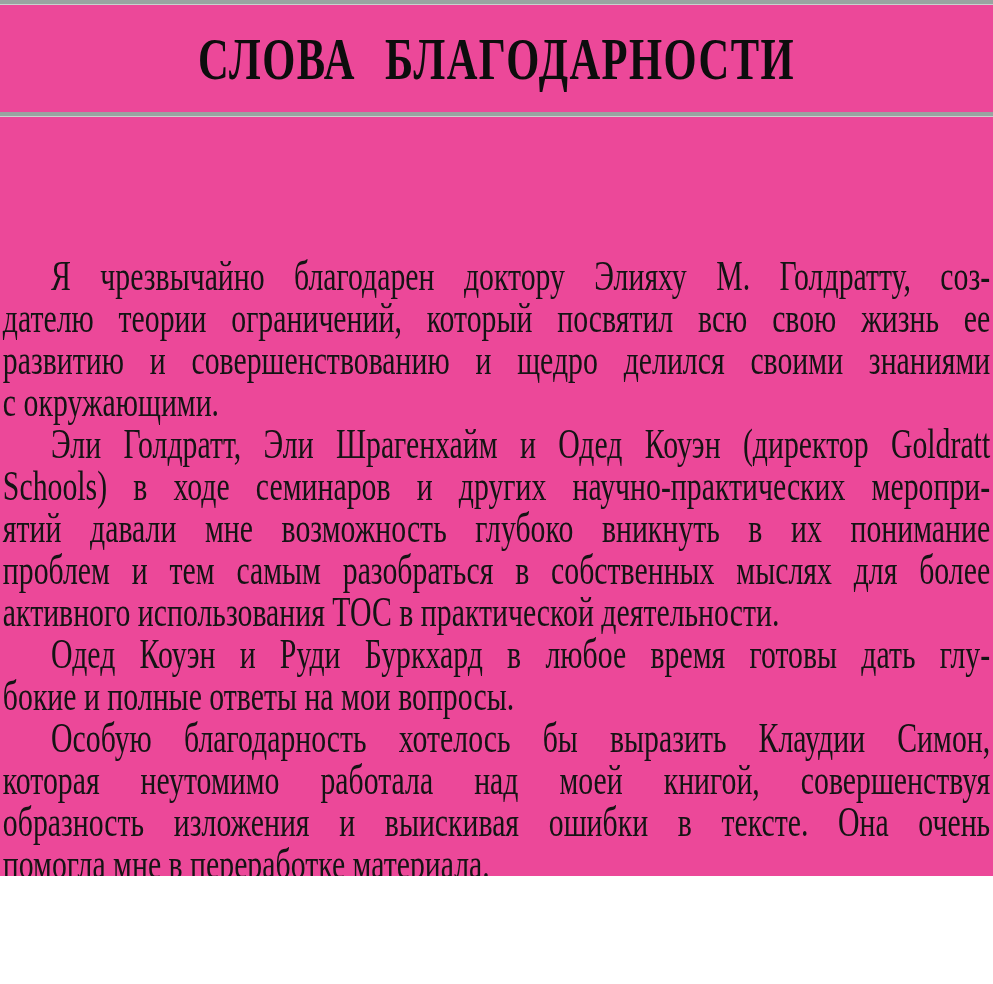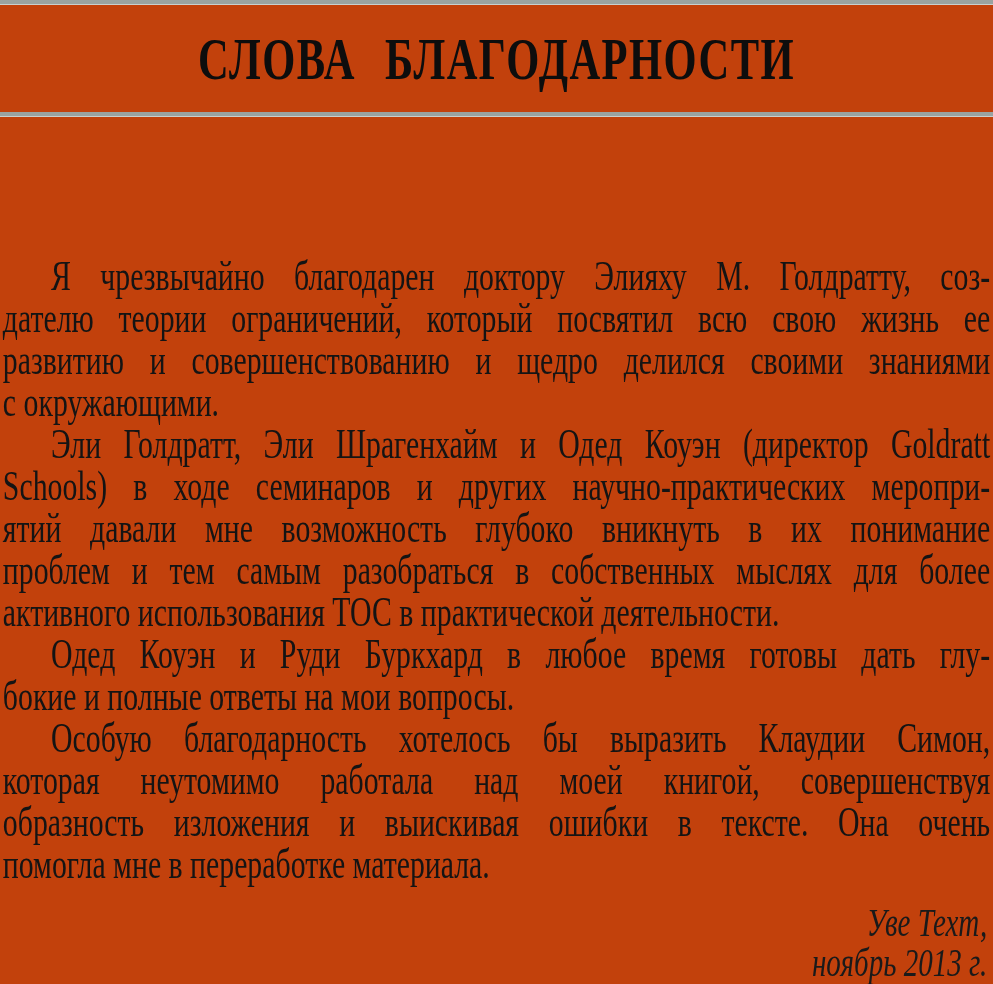--- a/index.html
+++ b/index.html
@@ -4,22 +4,22 @@
 <title>Book Page</title>
 <style>
   html, body {
     margin: 0;
     padding: 0;
     background: #ffffff;
   }
   .page {
     position: relative;
     width: 993px;
-    height: 984px;
-    background: #c2410c;
+    height: 876px;
+    background: #ec4899;
     overflow: hidden;
     font-family: "Liberation Serif", serif;
     color: #141414;
   }
   .rule {
     position: absolute;
     left: 0;
     right: 0;
     height: 4px;
     background: #9aa3a1;

